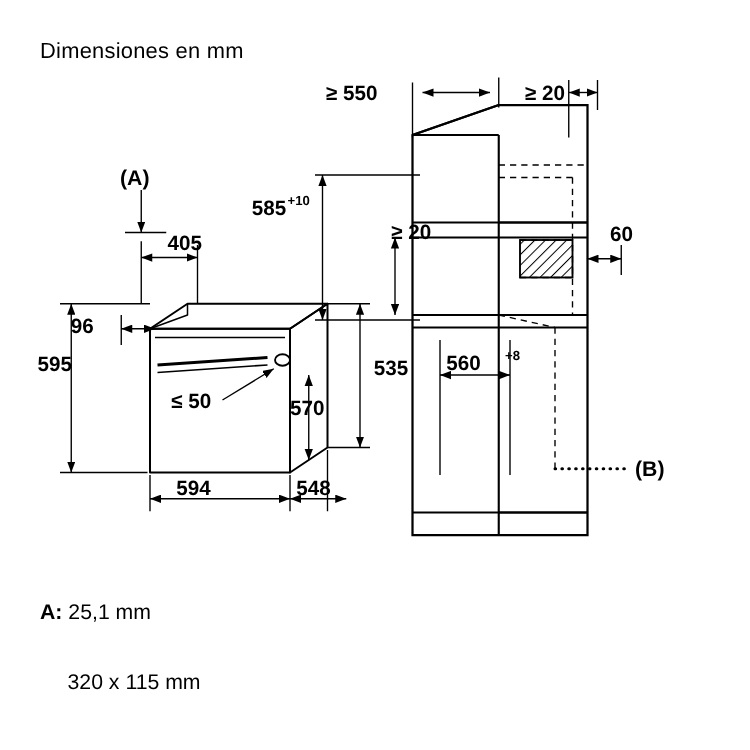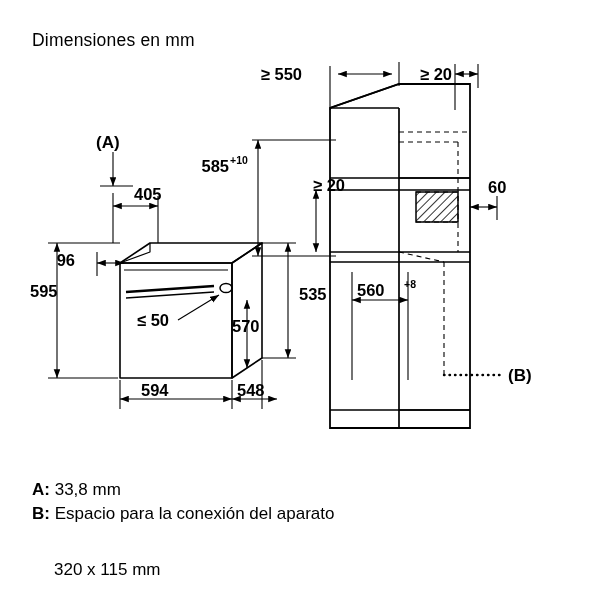--- a/index.html
+++ b/index.html
@@ -205,24 +205,20 @@
     <text class="lbl" x="313" y="191" text-anchor="start">≥ 20</text>
     <text class="lbl" x="488" y="193">60</text>
     <text class="lbl" x="357" y="296">560</text>
     <text class="lbl-sup" x="404" y="288">+8</text>
     <text class="ab" x="508" y="381">(B)</text>
   </svg>
 
   <div class="legend">
     <span class="row">
       <b>A:</b>
-      <span>33,8 mm</span>
-    </span>
-    <span class="row">
-      <b>B:</b>
-      <span>Espacio para la conexión del aparato</span>
+      <span>25,1 mm</span>
     </span>
     <span class="row">
       <span class="indent">320 x 115 mm</span>
     </span>
   </div>
 
 </div>
 
 </body></html>

